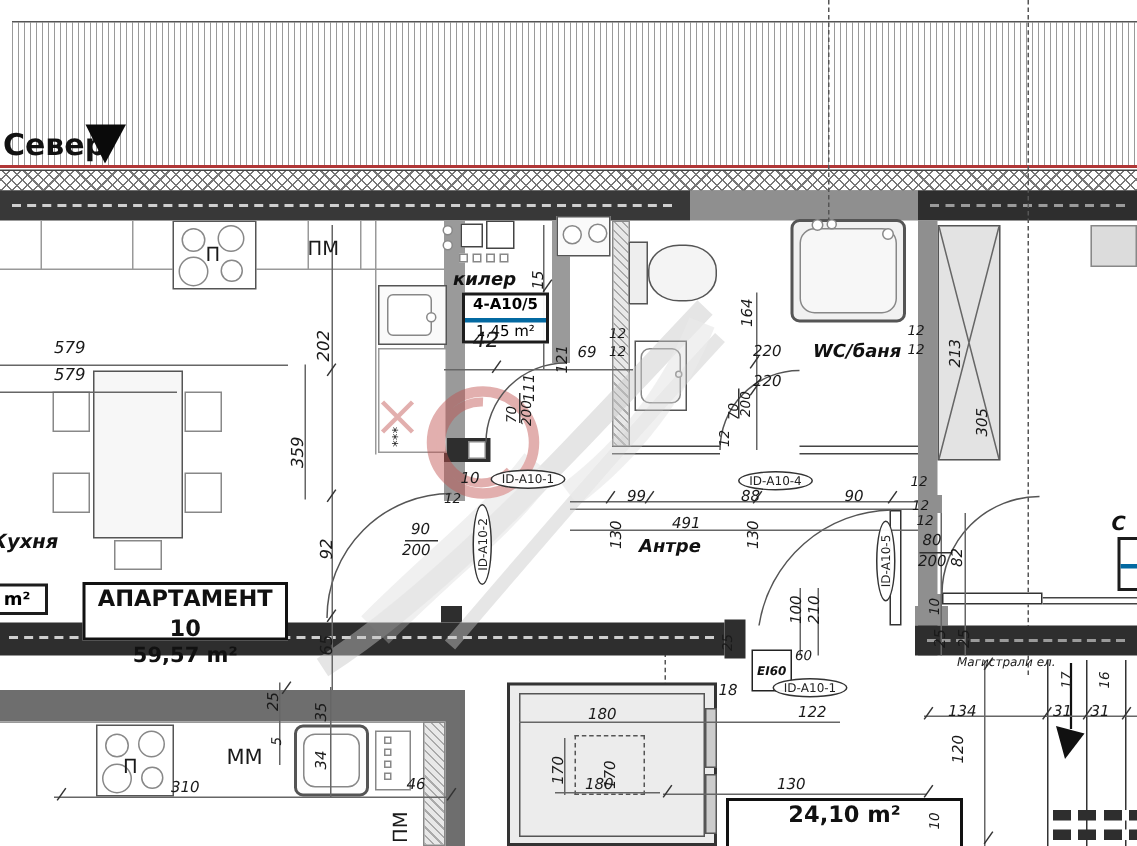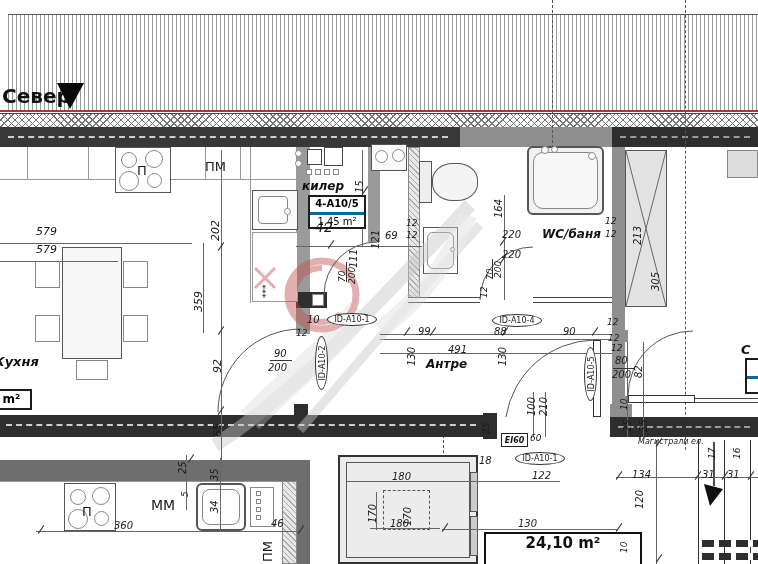--- a/index.html
+++ b/index.html
@@ -269,26 +269,30 @@
   </div>
   <div class="rbox" style="left:745px;top:358px;width:40px;height:36px;font-size:10px;">
     <div class="row1" style="height:16px;"></div>
       <div></div>
   </div>
 
   <div class="rbox" style="left:-30px;top:389px;width:62px;height:21px;font-size:12px;">
     <div style="font-weight:bold;">35 m²</div>
   </div>
 
+  <div class="bigbox" style="left:55px;top:388px;width:137px;height:39px;">
+    <div style="font-size:15px;font-weight:bold;line-height:1.3;">АПАРТАМЕНТ 10</div>
+    <div style="font-size:14px;font-weight:bold;">59,57 m²</div>
+  </div>
 
   <div class="bigbox" style="left:484px;top:532px;width:158px;height:52px;">
     <div style="font-size:15px;font-weight:bold;">24,10 m²</div>
   </div>
 
-  <div class="eibox" style="left:501px;top:433px;width:27px;height:14px;">EI60</div>
+  <div class="eibox" style="left:501px;top:433px;width:27px;height:28px;">EI60</div>
 
   <div id="idtags">
       <div class="idtag" style="left: 327px; top: 313px; width: 50px; height: 13px;">
         <span>ID-А10-1</span>
       </div>
       <div class="idtag" style="left: 492px; top: 314px; width: 50px; height: 13px;">
         <span>ID-А10-4</span>
       </div>
       <div class="idtag" style="left: 515px; top: 452px; width: 50px; height: 13px;">
         <span>ID-А10-1</span>
@@ -356,21 +360,21 @@
       <span class="ann r90" style="left: 620px; top: 553px; font-size: 9px;">10</span>
       <span class="ann" style="left: 702px; top: 470px; font-size: 10px;">31</span>
       <span class="ann" style="left: 727px; top: 470px; font-size: 10px;">31</span>
       <span class="ann r90" style="left: 708px; top: 459px; font-size: 9px;">17</span>
       <span class="ann r90" style="left: 733px; top: 459px; font-size: 9px;">16</span>
       <span class="ann" style="left: 392px; top: 472px; font-size: 10px;">180</span>
       <span class="ann r90" style="left: 368px; top: 523px; font-size: 10px;">170</span>
       <span class="ann r90" style="left: 403px; top: 526px; font-size: 10px;">170</span>
       <span class="ann" style="left: 390px; top: 519px; font-size: 10px;">180</span>
       <span class="ann" style="left: 518px; top: 519px; font-size: 10px;">130</span>
-      <span class="ann" style="left: 114px; top: 521px; font-size: 10px;">360</span>
+      <span class="ann" style="left: 114px; top: 521px; font-size: 10px;">310</span>
       <span class="ann" style="left: 271px; top: 519px; font-size: 10px;">46</span>
       <span class="ann r90" style="left: 178px; top: 474px; font-size: 10px;">25</span>
       <span class="ann r90" style="left: 181px; top: 497px; font-size: 9px;">5</span>
       <span class="ann r90" style="left: 210px; top: 481px; font-size: 10px;">35</span>
       <span class="ann r90" style="left: 210px; top: 513px; font-size: 10px;">34</span>
       <span class="ann p" style="left: 205px; top: 160px; font-size: 13px;">ПМ</span>
       <span class="ann p" style="left: 137px; top: 164px; font-size: 13px;">П</span>
       <span class="ann p" style="left: 151px; top: 498px; font-size: 14px;">ММ</span>
       <span class="ann p" style="left: 82px; top: 505px; font-size: 13px;">П</span>
       <span class="ann r90 p" style="left: 261px; top: 562px; font-size: 13px;">ПМ</span>

